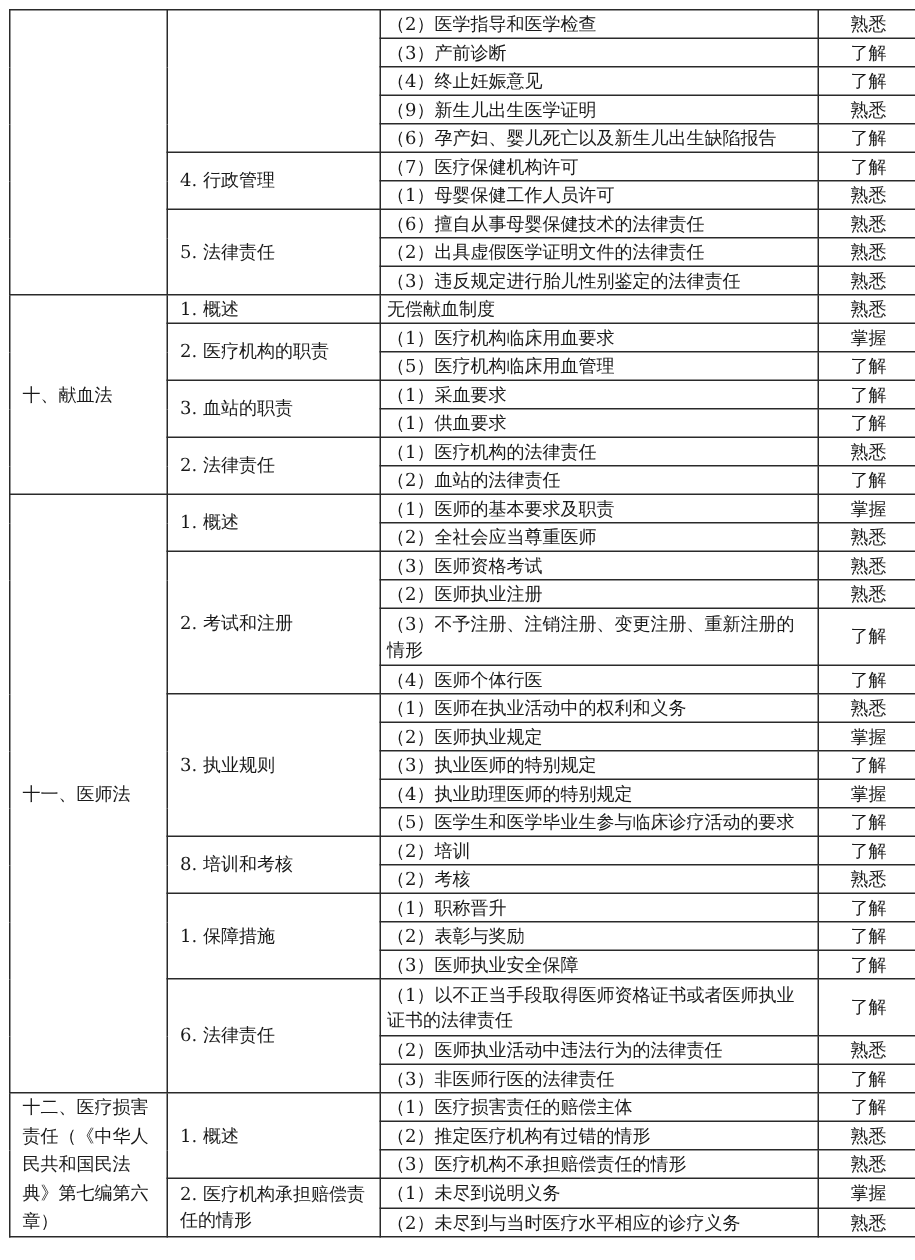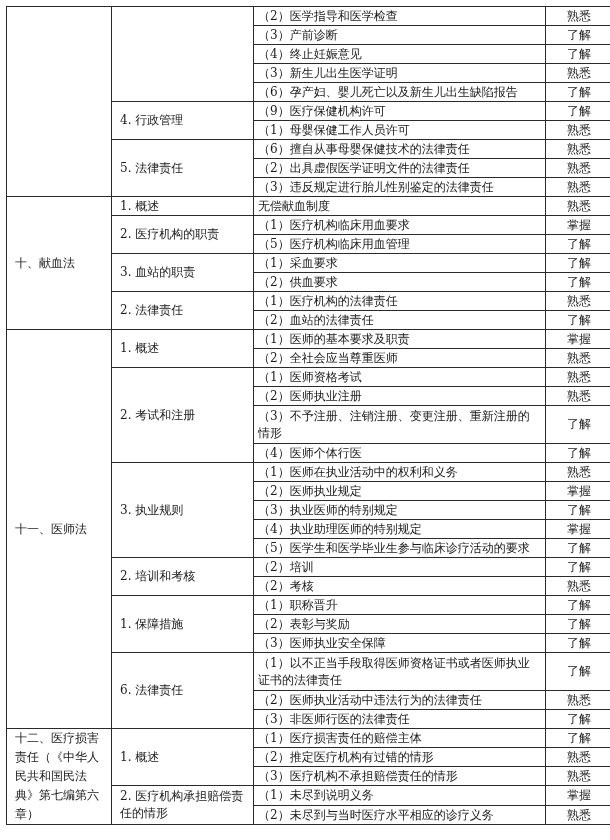--- a/index.html
+++ b/index.html
@@ -40,30 +40,30 @@
       </tr>
       <tr>
         <td class="c3">（3）产前诊断</td>
         <td class="c4">了解</td>
       </tr>
       <tr>
         <td class="c3">（4）终止妊娠意见</td>
         <td class="c4">了解</td>
       </tr>
       <tr>
-        <td class="c3">（3）新生儿出生医学证明</td>
+        <td class="c3">（9）新生儿出生医学证明</td>
         <td class="c4">熟悉</td>
       </tr>
       <tr>
         <td class="c3">（6）孕产妇、婴儿死亡以及新生儿出生缺陷报告</td>
         <td class="c4">了解</td>
       </tr>
       <tr>
         <td class="c2" rowspan="2"><span>4. 行政管理</span></td>
-        <td class="c3">（9）医疗保健机构许可</td>
+        <td class="c3">（7）医疗保健机构许可</td>
         <td class="c4">了解</td>
       </tr>
       <tr>
         <td class="c3">（1）母婴保健工作人员许可</td>
         <td class="c4">熟悉</td>
       </tr>
       <tr>
         <td class="c2" rowspan="3"><span>5. 法律责任</span></td>
         <td class="c3">（6）擅自从事母婴保健技术的法律责任</td>
         <td class="c4">熟悉</td>
@@ -90,21 +90,21 @@
       <tr>
         <td class="c3">（5）医疗机构临床用血管理</td>
         <td class="c4">了解</td>
       </tr>
       <tr>
         <td class="c2" rowspan="2"><span>3. 血站的职责</span></td>
         <td class="c3">（1）采血要求</td>
         <td class="c4">了解</td>
       </tr>
       <tr>
-        <td class="c3">（2）供血要求</td>
+        <td class="c3">（1）供血要求</td>
         <td class="c4">了解</td>
       </tr>
       <tr>
         <td class="c2" rowspan="2"><span>2. 法律责任</span></td>
         <td class="c3">（1）医疗机构的法律责任</td>
         <td class="c4">熟悉</td>
       </tr>
       <tr>
         <td class="c3">（2）血站的法律责任</td>
         <td class="c4">了解</td>
@@ -114,21 +114,21 @@
         <td class="c2" rowspan="2"><span>1. 概述</span></td>
         <td class="c3">（1）医师的基本要求及职责</td>
         <td class="c4">掌握</td>
       </tr>
       <tr>
         <td class="c3">（2）全社会应当尊重医师</td>
         <td class="c4">熟悉</td>
       </tr>
       <tr>
         <td class="c2" rowspan="4"><span>2. 考试和注册</span></td>
-        <td class="c3">（1）医师资格考试</td>
+        <td class="c3">（3）医师资格考试</td>
         <td class="c4">熟悉</td>
       </tr>
       <tr>
         <td class="c3">（2）医师执业注册</td>
         <td class="c4">熟悉</td>
       </tr>
       <tr>
         <td class="c3 tall">（3）不予注册、注销注册、变更注册、重新注册的情形</td>
         <td class="c4 tall">了解</td>
       </tr>
@@ -151,21 +151,21 @@
       </tr>
       <tr>
         <td class="c3">（4）执业助理医师的特别规定</td>
         <td class="c4">掌握</td>
       </tr>
       <tr>
         <td class="c3">（5）医学生和医学毕业生参与临床诊疗活动的要求</td>
         <td class="c4">了解</td>
       </tr>
       <tr>
-        <td class="c2" rowspan="2"><span>2. 培训和考核</span></td>
+        <td class="c2" rowspan="2"><span>8. 培训和考核</span></td>
         <td class="c3">（2）培训</td>
         <td class="c4">了解</td>
       </tr>
       <tr>
         <td class="c3">（2）考核</td>
         <td class="c4">熟悉</td>
       </tr>
       <tr>
         <td class="c2" rowspan="3"><span>1. 保障措施</span></td>
         <td class="c3">（1）职称晋升</td>

